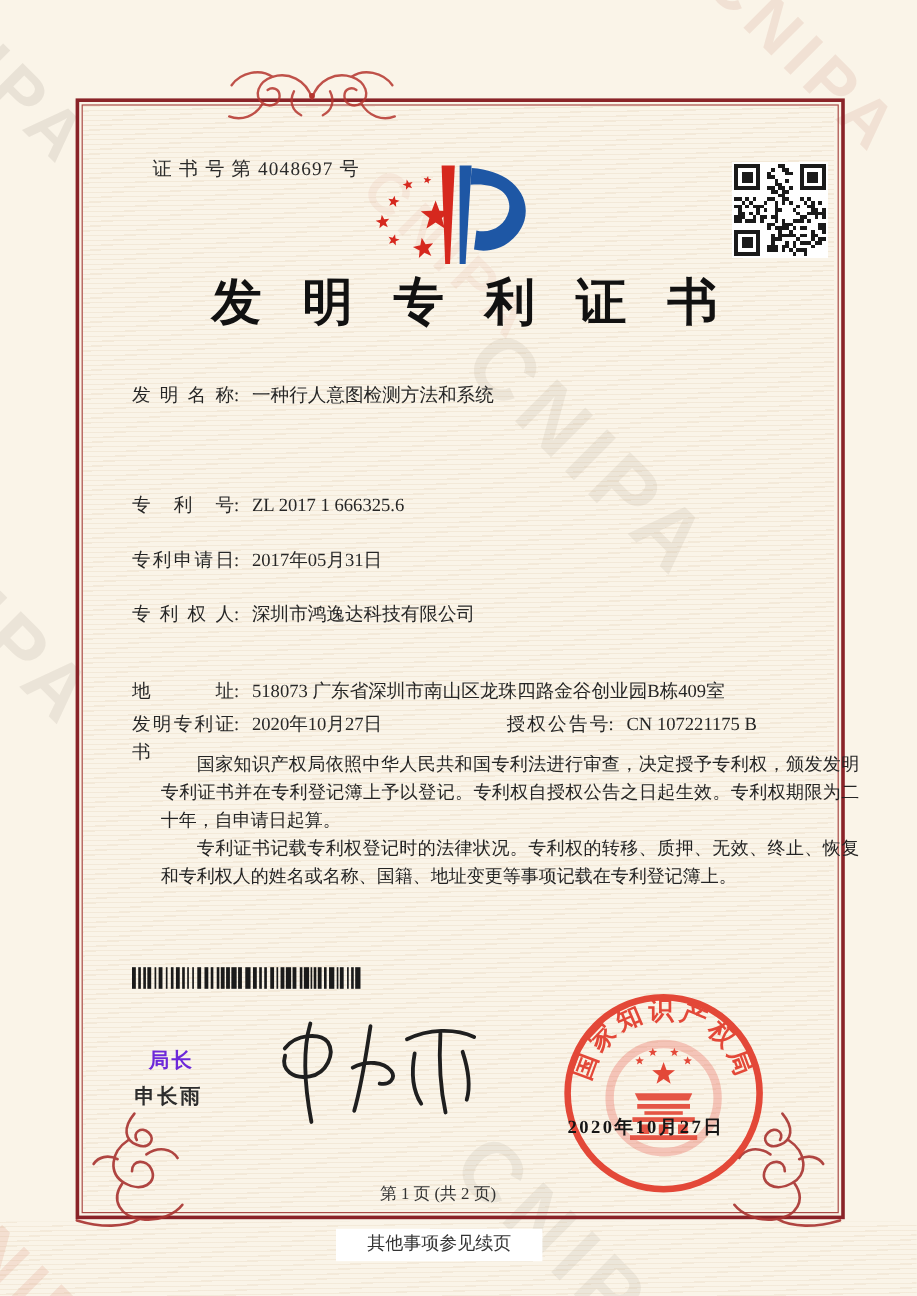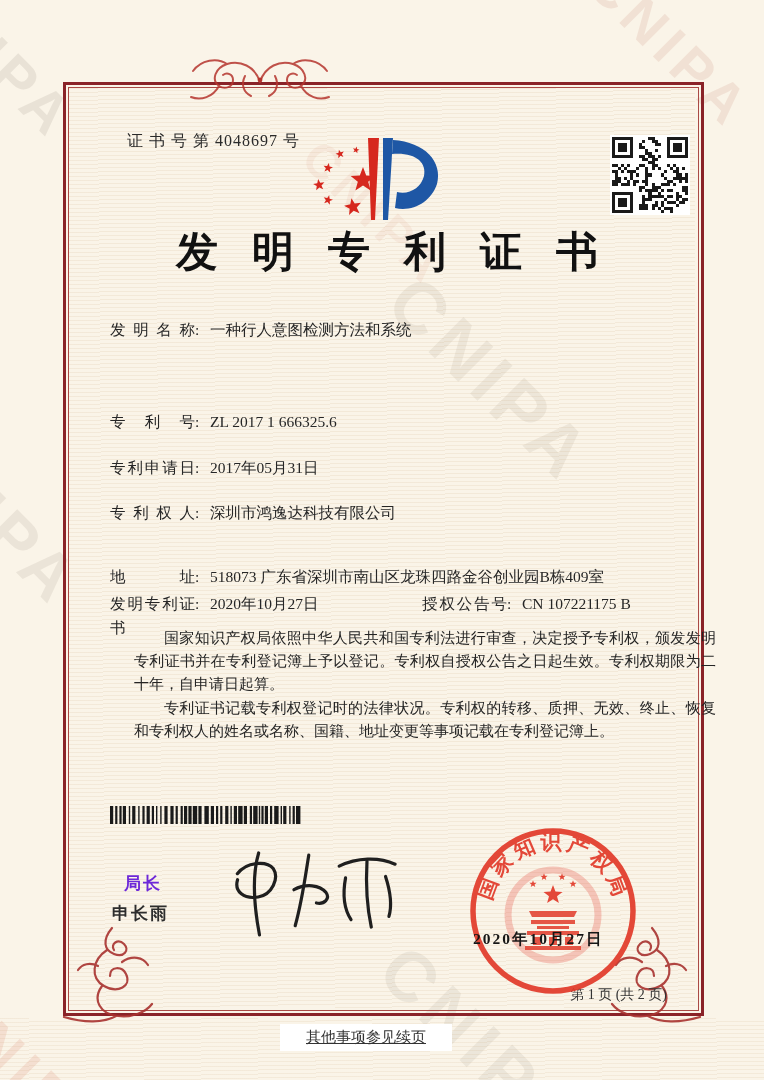--- a/index.html
+++ b/index.html
@@ -42,23 +42,23 @@
   
   .paras{left:94px;top:627px;width:582px;font-size:15px;line-height:23.2px;text-align:justify;color:#242424;margin-left:40px;}
   .paras p{margin:0;text-indent:2em;}
   
   .issuer-title{left:124px;top:872px;font-family:"Liberation Sans","DejaVu Sans",sans-serif;
                 font-size:17px;font-weight:600;letter-spacing:2px;color:#6d28d9;}
   .issuer-name{left:112px;top:902px;font-family:Liberation Sans, sans-serif;
                font-size:17px;font-weight:600;letter-spacing:2px;color:#2d2d2d;}
   .seal-date{left:473px;top:929px;width:160px;font-size:15.5px;font-weight:600;letter-spacing:2px;
              color:#161616;z-index:3;text-align:left;}
-  .page-info{left:63px;top:986px;width:604px;text-align:right;font-size:14px;color:#333;}
+  .page-info{left:63px;top:986px;width:604px;text-align:center;font-size:14px;color:#333;}
   .note-box{left:280px;top:1024px;width:172px;height:27px;line-height:27px;background:#ffffff;
-            text-align:center;font-size:15px;color:#333;z-index:4;text-decoration:underline;}
+            text-align:center;font-size:15px;color:#333;z-index:4;}
   svg{position:absolute;overflow:visible;}
   .seal-svg{opacity:.92;z-index:2;}
 </style>
 </head>
 <body>
 
 <div class="abs" style="inset:0;">
 
   <span class="wm wm1">CNIPA</span>
   <span class="wm wm2">CNIPA</span>

